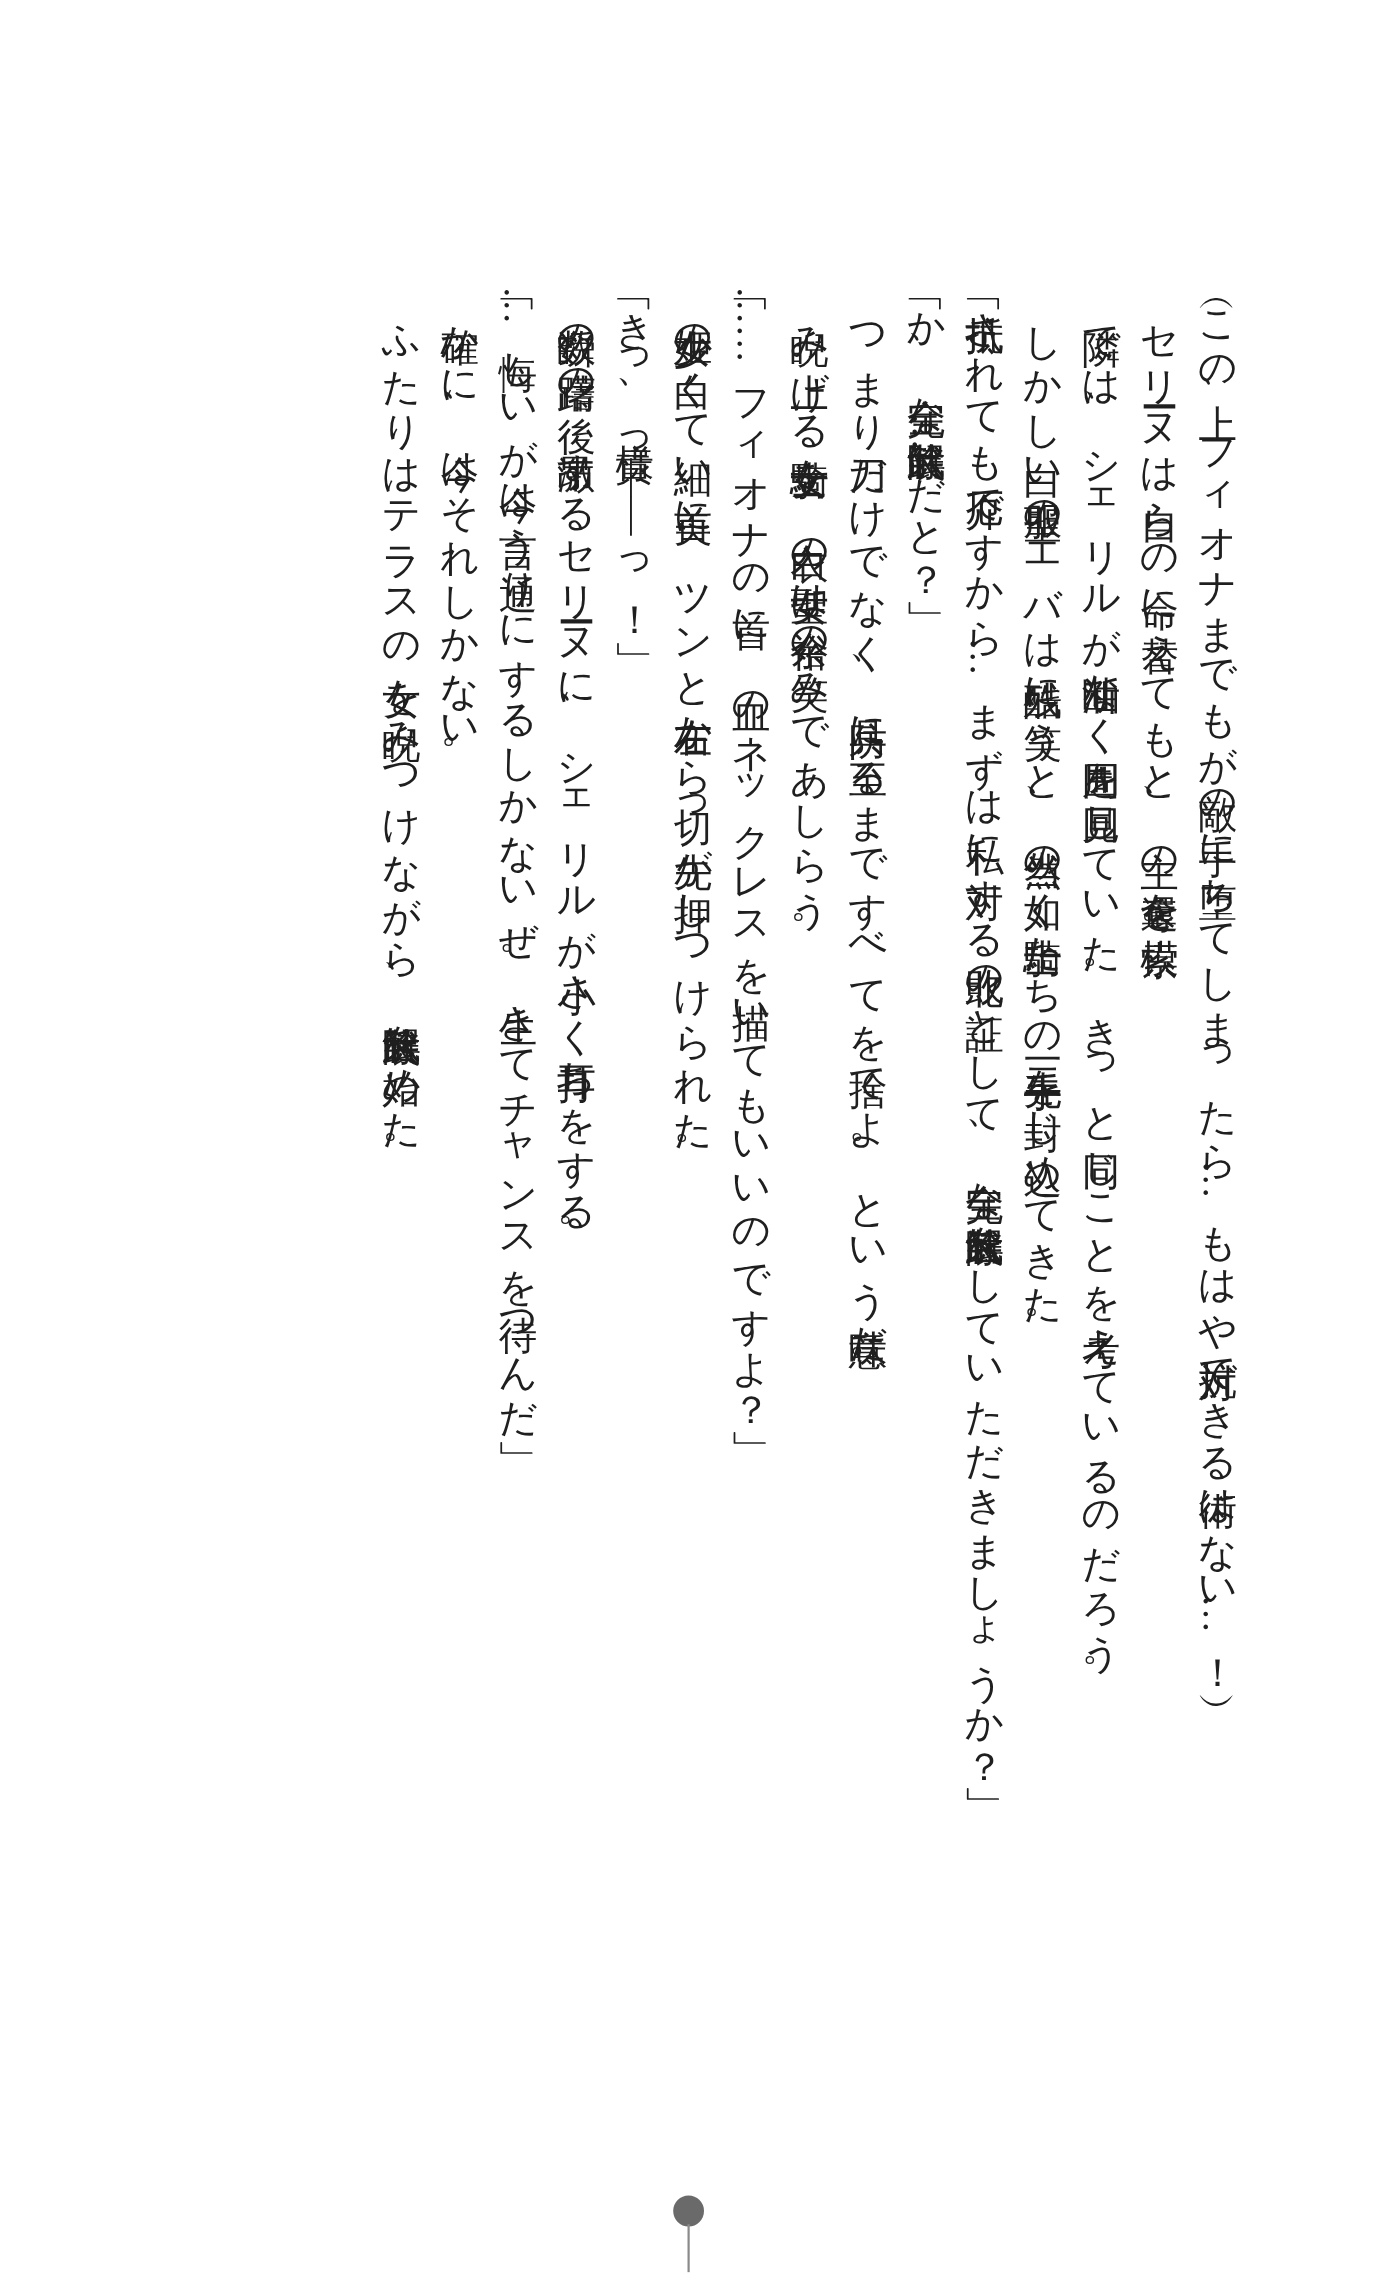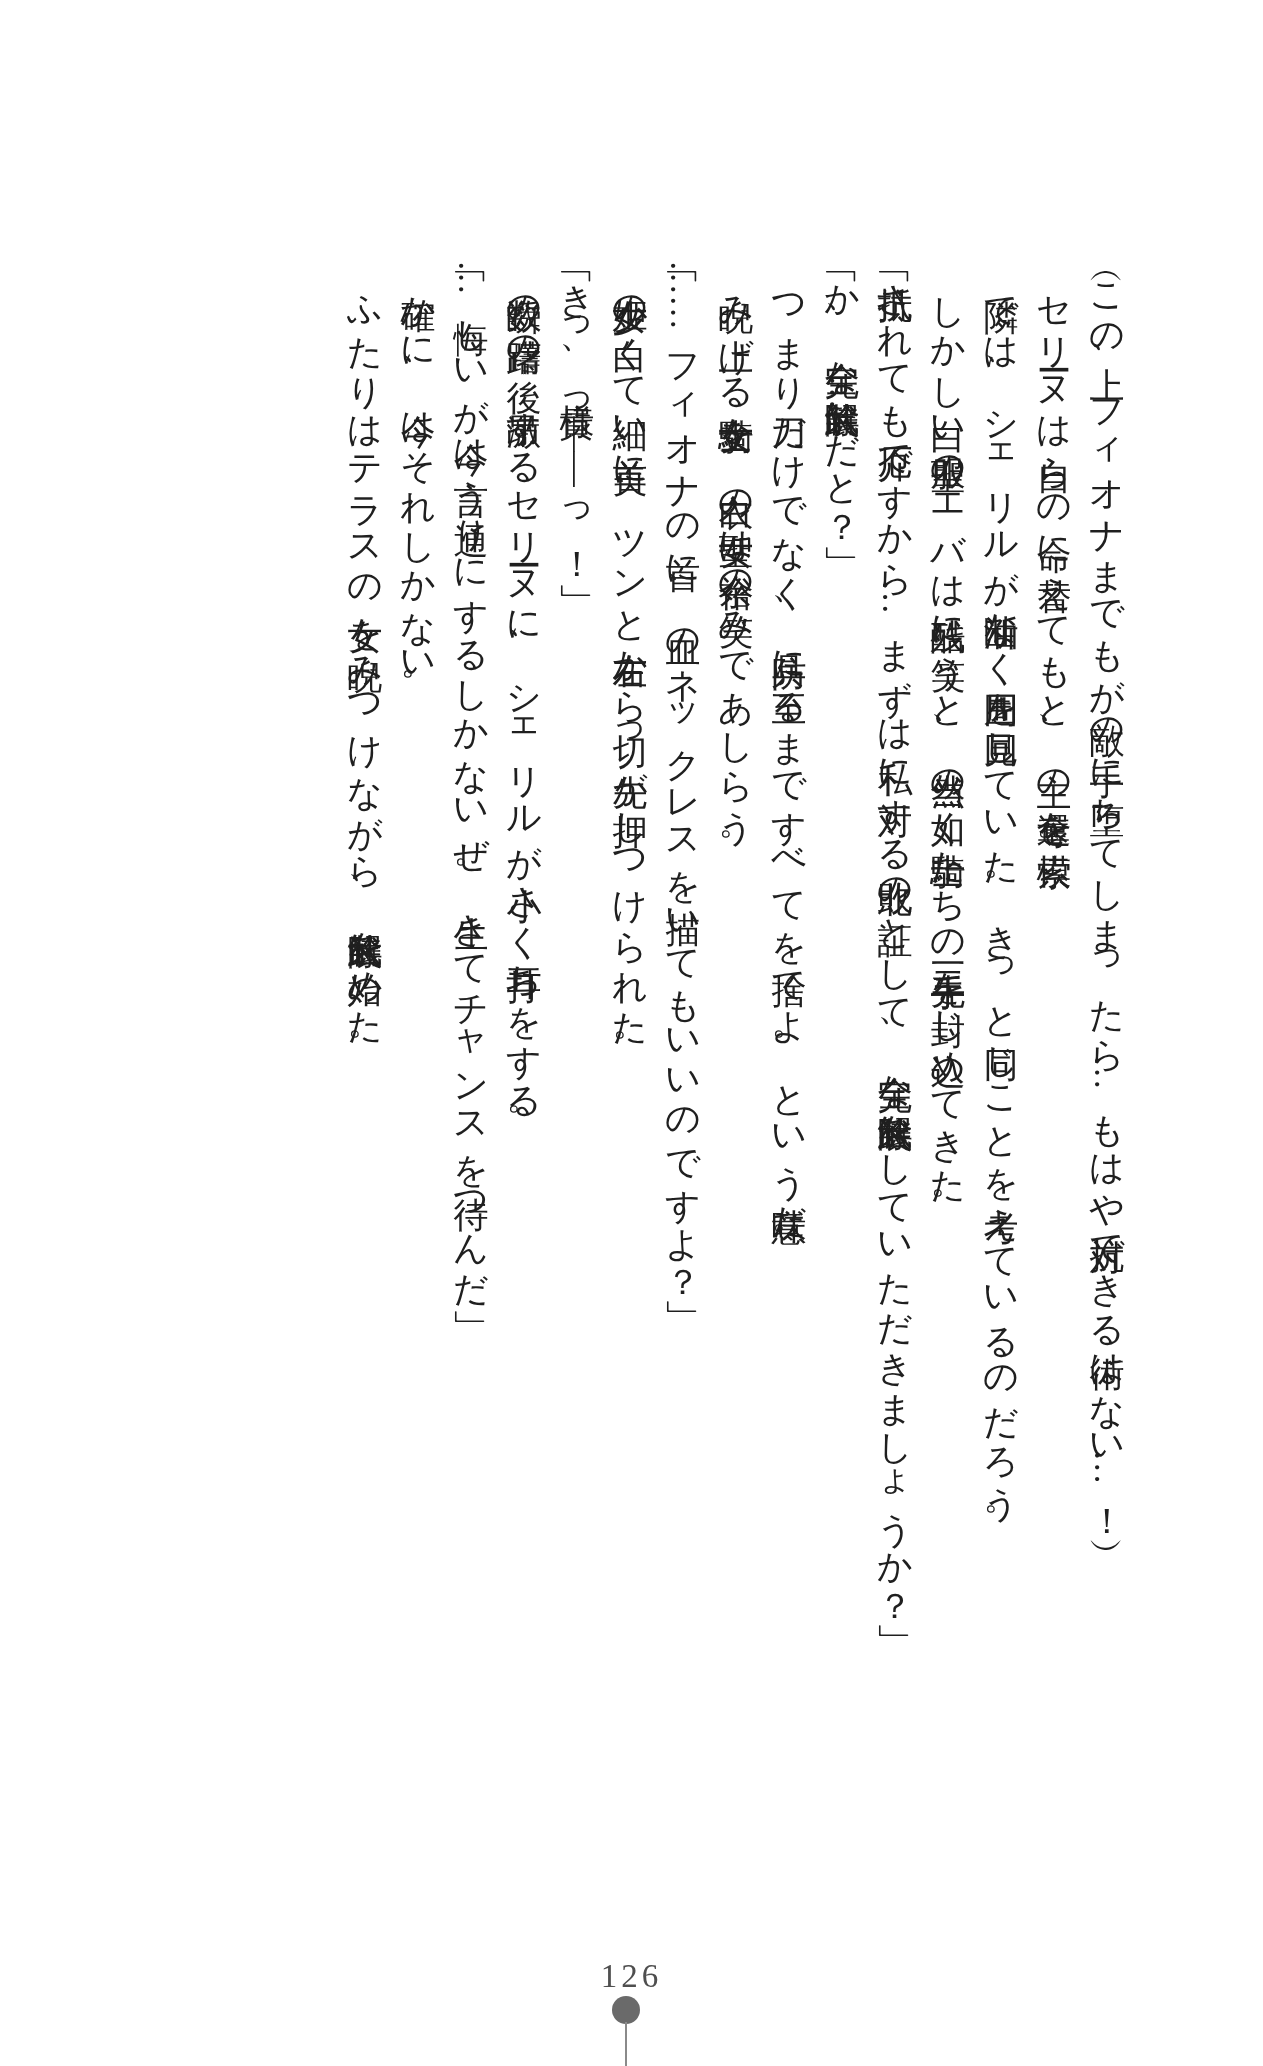--- a/index.html
+++ b/index.html
@@ -84,17 +84,16 @@
     <p class="pi">睨み上げる女騎士を、白衣の聖女は余裕の笑みであしらう。</p>
     <p class="ph">「……フィオナの首に、血のネックレスを描いてもいいのですよ？」</p>
     <p class="pi">少女姫の白くて細い美首に、ツンと左右から切っ先が押しつけられた。</p>
     <p class="ph">「きっ、貴様っ――っ！」</p>
     <p class="pi">数瞬の躊躇の後、激昂するセリーヌに、シェリルが小さく耳打ちをする。</p>
     <p class="ph">「…悔しいが今は言う通りにするしかないぜ。生きてチャンスを待つんだ」</p>
     <p class="pi">確かに、今はそれしかない。</p>
     <p class="pi">ふたりはテラスの女を睨みつけながら、武装解除を始めた。</p>
   </div>
 
-  <div class="page-number">126</div>
   <div class="footer-dot"></div>
   <div class="footer-line"></div>
 
 </div>
 
 </body></html>

